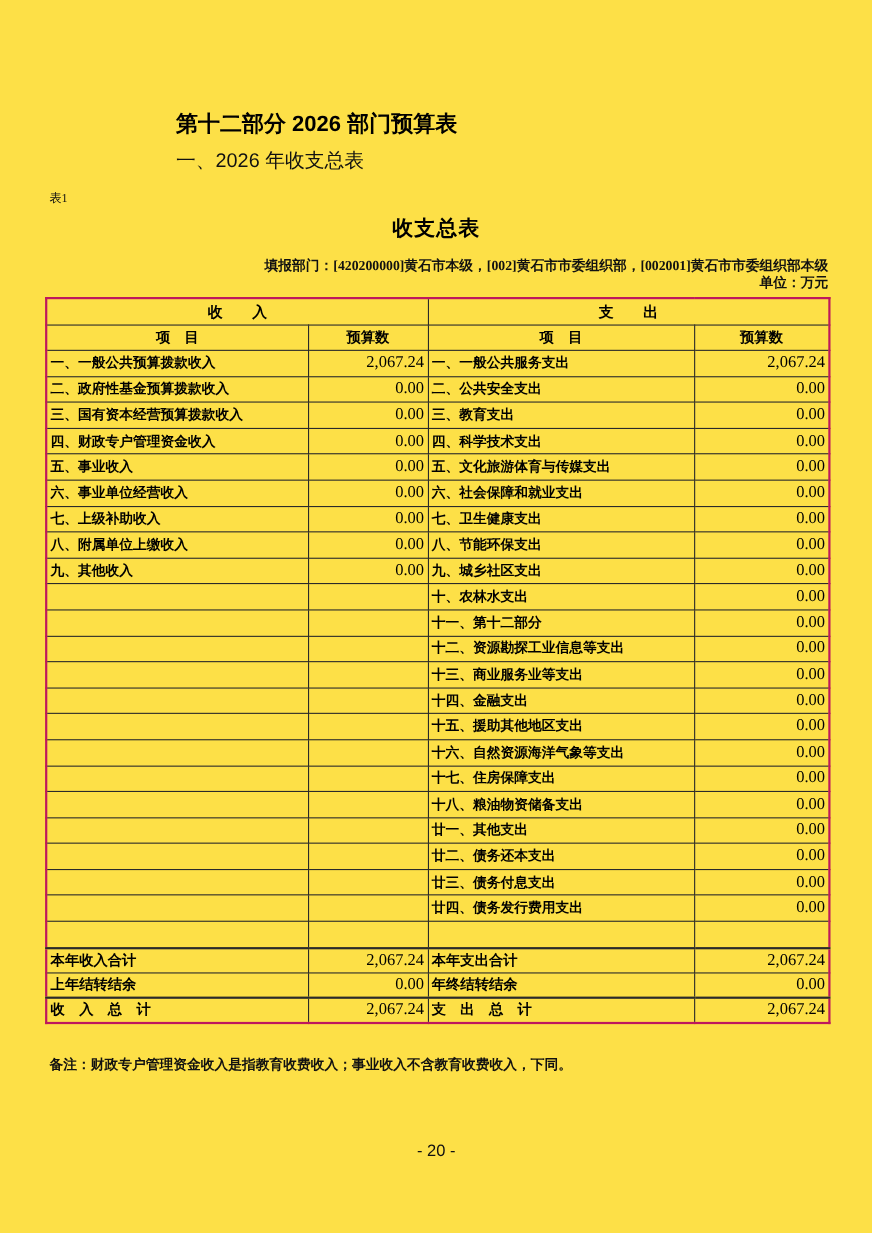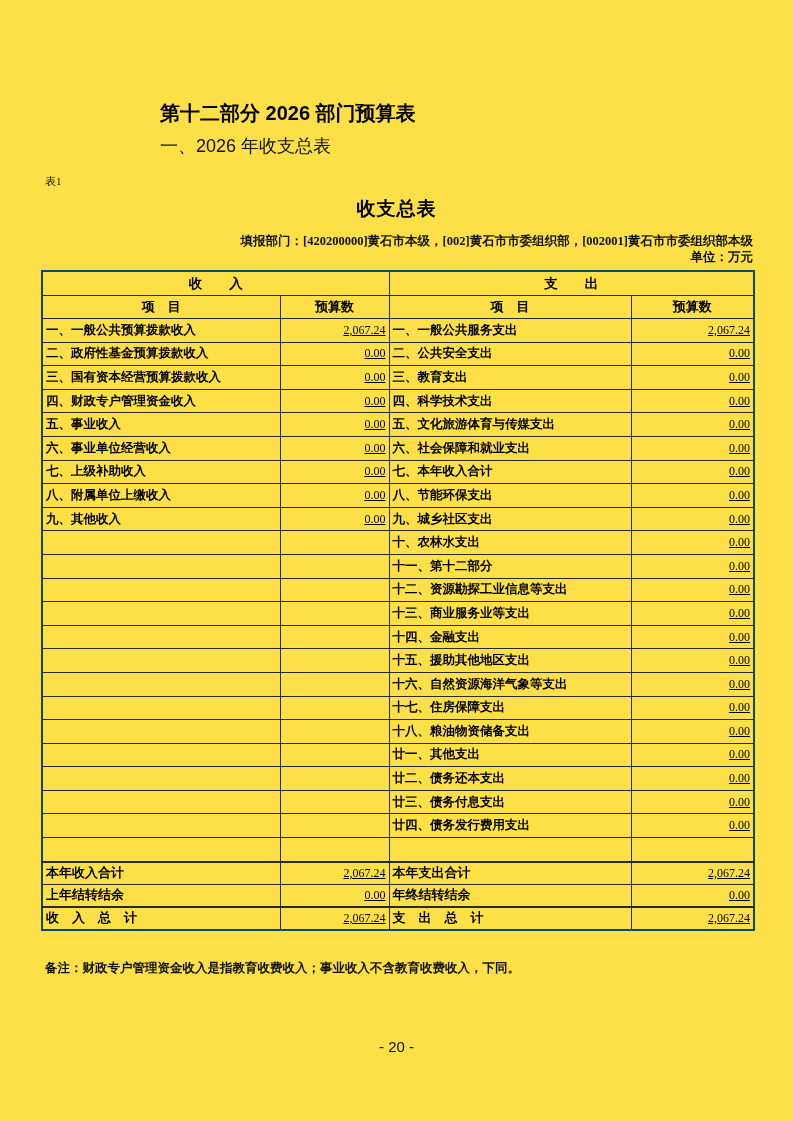--- a/index.html
+++ b/index.html
@@ -51,21 +51,21 @@
     font-size: 12.5px;
     font-weight: bold;
     line-height: 16px;
     flex-direction: column;
   }
   table.budget {
     width: 712px;
     margin: 5px 0 0 41px;
     border-collapse: collapse;
     table-layout: fixed;
-    border: 2px solid #0c4a6e;
+    border: 2px solid #be185d;
   }
   table.budget th, table.budget td {
     border: 1px solid #2a2a2a;
     overflow: hidden;
     white-space: nowrap;
     padding: 0 3px;
   }
   thead th { font-weight: bold; text-align: center; color: #000; }
   .group-head { height: 23px; font-size: 13.5px; }
   .col-head   { height: 22px; font-size: 13px; }
@@ -73,23 +73,22 @@
   tfoot td { height: 21px; }
   .cell-label {
     text-align: left;
     font-weight: bold;
     font-size: 12.5px;
     color: #000;
   }
   .cell-num {
     text-align: right;
     font-weight: normal;
-    font-size: 12px;
+    font-size: 15px;
     color: #000;
-    text-decoration: underline;
   }
   tfoot tr:first-child td { border-top: 2px solid #2a2a2a; }
   tfoot tr:last-child td  { border-top: 2px solid #2a2a2a; }
   tfoot td.cell-label { font-size: 13px; }
   .note {
     margin: 29px 0 0 45px;
     font-size: 12.5px;
     font-weight: bold;
     line-height: 16px;
   }
@@ -171,21 +170,21 @@
         </tr>
         <tr>
           <td class="cell-label">六、事业单位经营收入</td>
           <td class="cell-num">0.00</td>
           <td class="cell-label">六、社会保障和就业支出</td>
           <td class="cell-num">0.00</td>
         </tr>
         <tr>
           <td class="cell-label">七、上级补助收入</td>
           <td class="cell-num">0.00</td>
-          <td class="cell-label">七、本年收入合计</td>
+          <td class="cell-label">七、卫生健康支出</td>
           <td class="cell-num">0.00</td>
         </tr>
         <tr>
           <td class="cell-label">八、附属单位上缴收入</td>
           <td class="cell-num">0.00</td>
           <td class="cell-label">八、节能环保支出</td>
           <td class="cell-num">0.00</td>
         </tr>
         <tr>
           <td class="cell-label">九、其他收入</td>

